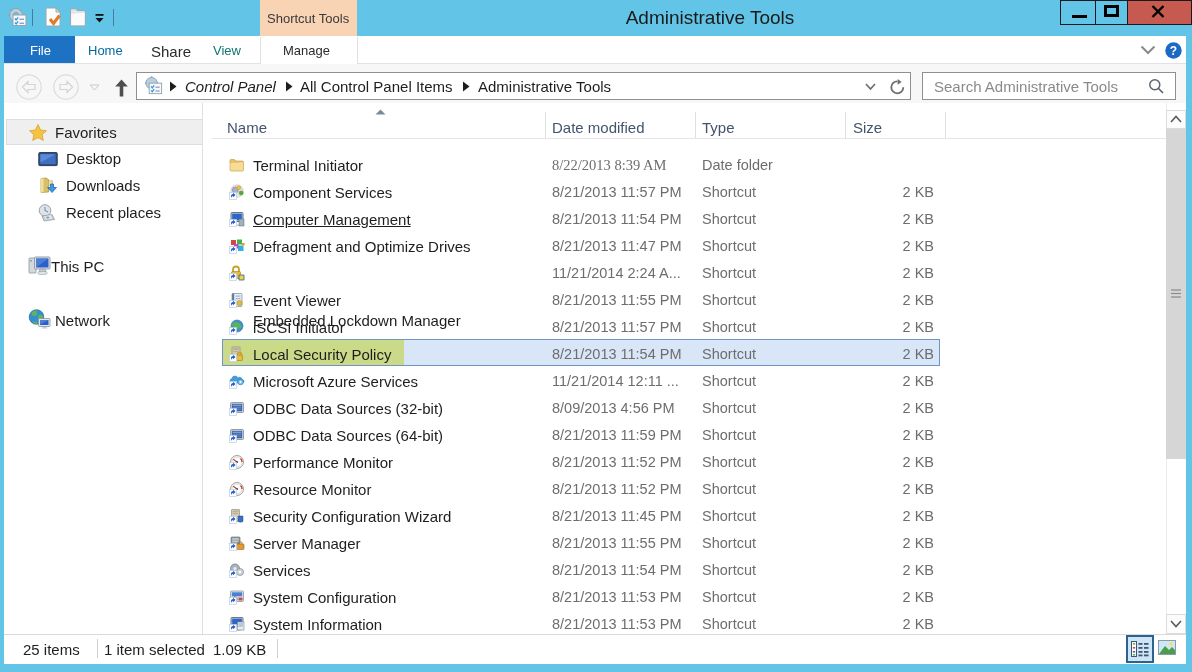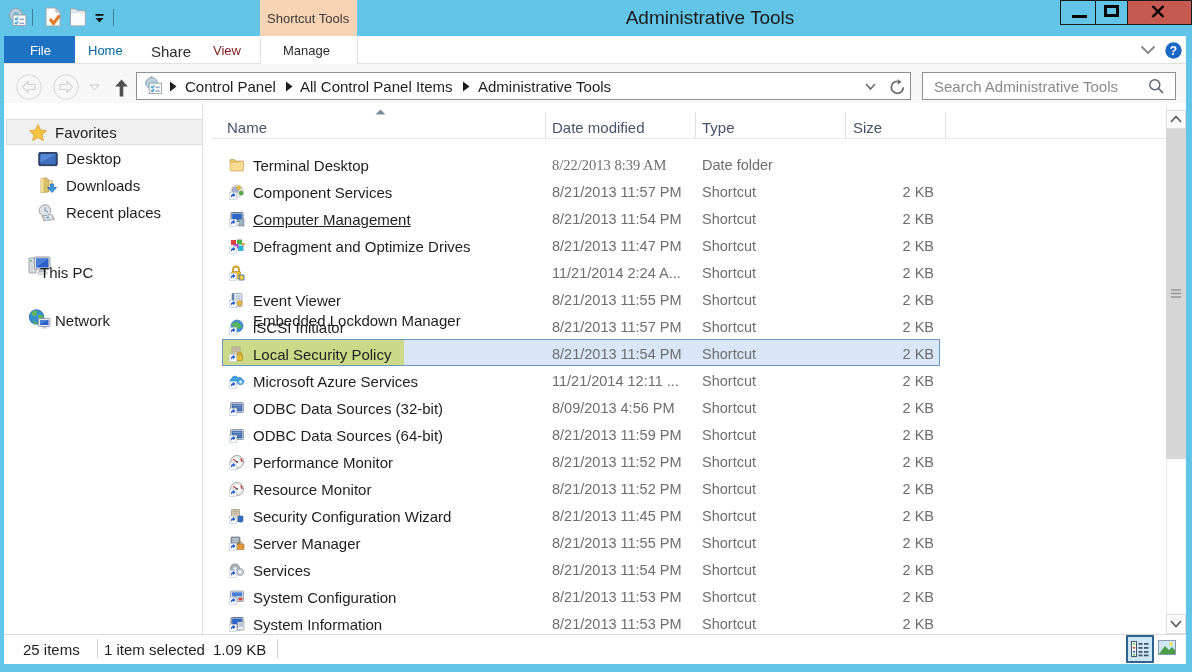--- a/index.html
+++ b/index.html
@@ -62,21 +62,21 @@
 <svg class="abs" style="left:1151px;top:5px;" width="14" height="13" viewBox="0 0 14 13">
     <path d="M1.5 1 L12.5 12 M12.5 1 L1.5 12" stroke="#000" stroke-width="2.4"></path>
   </svg>
 
 
 <div class="abs" style="left:4px;top:36px;width:1182px;height:28px;background:#fff;"></div>
 <div class="abs" style="left:4px;top:36px;width:71px;height:28px;background:#1d72c4;"></div>
 <div class="abs" style="left:30px;top:43px;font-size:13px;color:#fff;white-space:nowrap;">File</div>
 <div class="abs" style="left:88px;top:43px;font-size:13px;color:#0369a1;white-space:nowrap;">Home</div>
 <div class="abs" style="left:151px;top:43px;font-size:15px;color:#2b2b2b;white-space:nowrap;">Share</div>
-<div class="abs" style="left:213px;top:43px;font-size:13px;color:#7f1d1d;white-space:nowrap;">View</div>
+<div class="abs" style="left:213px;top:43px;font-size:13px;color:#0f766e;white-space:nowrap;">View</div>
 <div class="abs" style="left:283px;top:43px;font-size:13px;color:#2b2b2b;white-space:nowrap;">Manage</div>
 <div class="abs" style="left:260px;top:37px;width:1px;height:27px;background:#e0e0e0;"></div>
 <div class="abs" style="left:357px;top:37px;width:1px;height:27px;background:#e0e0e0;"></div>
 <div class="abs" style="left:4px;top:63px;width:256px;height:1px;background:#e2e2e2;"></div>
 <div class="abs" style="left:357px;top:63px;width:829px;height:1px;background:#e2e2e2;"></div>
 <svg class="abs" style="left:1140px;top:45px;" width="16" height="10" viewBox="0 0 16 10">
     <path d="M1.5 1.5 L8 8 L14.5 1.5" fill="none" stroke="#8a8a8a" stroke-width="2"></path>
   </svg>
 <circle></circle>
 <svg class="abs" style="left:1165px;top:42px;" width="17" height="17" viewBox="0 0 17 17">
@@ -111,21 +111,21 @@
     </g>
  <rect x="6.5" y="8" width="13" height="11" fill="#f6f8fa" stroke="#95a4ad" stroke-width="1"></rect>
  <path d="M8.5 11.5 l1.2 1.5 l2 -2.6" stroke="#2f9ad6" stroke-width="1.3" fill="none"></path>
  <path d="M8.5 15.5 l1.2 1.5 l2 -2.6" stroke="#2f9ad6" stroke-width="1.3" fill="none"></path>
  <rect x="13" y="11.6" width="4.5" height="1.3" fill="#8f9fc9"></rect>
  <rect x="13" y="15.6" width="4.5" height="1.3" fill="#8f9fc9"></rect>
 </svg>
 <svg class="abs" style="left:169px;top:81px;" width="8" height="11" viewBox="0 0 8 11">
     <path d="M1 0.5 L7.5 5.5 L1 10.5 Z" fill="#1e1e1e"></path>
   </svg>
-<div class="abs t15" style="left:185px;top:79px;">Control Panel</div>
+<div class="abs t15" style="left:185px;top:79px;font-style:italic;">Control Panel</div>
 <svg class="abs" style="left:285px;top:81px;" width="8" height="11" viewBox="0 0 8 11">
     <path d="M1 0.5 L7.5 5.5 L1 10.5 Z" fill="#1e1e1e"></path>
   </svg>
 <div class="abs t15" style="left:300px;top:79px;">All Control Panel Items</div>
 <svg class="abs" style="left:462px;top:81px;" width="8" height="11" viewBox="0 0 8 11">
     <path d="M1 0.5 L7.5 5.5 L1 10.5 Z" fill="#1e1e1e"></path>
   </svg>
 <div class="abs t15" style="left:478px;top:79px;">Administrative Tools</div>
 <svg class="abs" style="left:865px;top:83px;" width="11" height="8" viewBox="0 0 11 8">
     <path d="M1 1 L5.5 6 L10 1" fill="none" stroke="#6e6e6e" stroke-width="1.7"></path>
@@ -171,21 +171,21 @@
 <div class="abs t15" style="left:66px;top:205px;">Recent places</div>
 <svg class="abs" style="left:28px;top:256px;" width="23" height="20" viewBox="0 0 23 20">
  <rect x="1" y="2" width="7" height="15" rx="0.8" fill="#d5d9de" stroke="#8a949e" stroke-width="0.8"></rect>
  <rect x="2.2" y="4" width="1.6" height="1.6" fill="#5cb85c"></rect>
  <rect x="6.5" y="1" width="15.5" height="12" rx="1" fill="#dfe5ec" stroke="#8a949e" stroke-width="0.9"></rect>
  <rect x="8" y="2.5" width="12.5" height="9" fill="#2d5fc8"></rect>
  <path d="M8 2.5 L20.5 2.5 L8 11.5 Z" fill="#4a7fd8"></path>
  <path d="M12 13 L17 13 L18 16 L11 16 Z" fill="#c3cbd4" stroke="#8a949e" stroke-width="0.6"></path>
  <ellipse cx="14.5" cy="17" rx="5" ry="1.6" fill="#dfe3e8" stroke="#9aa4ae" stroke-width="0.6"></ellipse>
 </svg>
-<div class="abs t15" style="left:40px;top:259px;margin-top:6px;">This PC</div>
+<div class="abs t15" style="left:51px;top:259px;">This PC</div>
 <svg class="abs" style="left:28px;top:309px;" width="23" height="20" viewBox="0 0 23 20">
  <circle cx="8.5" cy="8" r="7.3" fill="#3590cf" stroke="#1f6090" stroke-width="0.7"></circle>
  <path d="M3.5 3.6 Q6 1.2 9 1.6 Q8 4 9.5 5.5 Q7 7.5 4.5 6.5 Q3.2 5.2 3.5 3.6 Z" fill="#63b459"></path>
  <path d="M10.5 6 Q13.5 5 15.3 7.2 Q15.5 10 13 11.5 Q10.5 10.5 10.2 8.5 Z" fill="#63b459"></path>
  <path d="M4 11.5 Q6.5 13.5 9 13 Q9.5 14.5 8.5 15.2 Q5.5 14.5 4 11.5 Z" fill="#63b459"></path>
  <rect x="10.5" y="9.5" width="11.5" height="8" rx="0.8" fill="#e0e6ec" stroke="#8a949e" stroke-width="0.8"></rect>
  <rect x="12" y="11" width="8.5" height="5" fill="#2d5fc8"></rect>
  <path d="M12 11 L20.5 11 L12 15.5 Z" fill="#4a7fd8"></path>
  <path d="M14.5 18 L18.5 18 L19.5 19.5 L13.5 19.5 Z" fill="#c3cbd4"></path>
 </svg>
@@ -206,21 +206,21 @@
 <div class="abs" style="left:212px;top:138px;width:954px;height:1px;background:#e6e6e6;"></div>
 
 
 <div class="abs" style="left:222px;top:339px;width:718px;height:27px;background:#d8e6f8;border:1px solid #6d96c5;box-sizing:border-box;"></div>
 <div class="abs" style="left:223px;top:340px;width:181px;height:25px;background:#cbda88;"></div>
 
 <div class="abs" style="left:229px;top:157.0px;width:16px;height:16px;"><svg width="16" height="16" viewBox="0 0 16 16">
       <path d="M1 3.5 Q1 2.5 2 2.5 L5.5 2.5 L7 4 L13.5 4 Q14.5 4 14.5 5 L14.5 13 Q14.5 14 13.5 14 L2 14 Q1 14 1 13 Z" fill="#e7c06a" stroke="#bd954a" stroke-width="0.6"></path>
       <path d="M1.3 6.2 L14.2 5.2 L14.2 13.6 L1.3 13.6 Z" fill="#f7dc93"></path>
     </svg></div>
-<div class="abs t15" style="left:253px;top:157.5px;">Terminal Desktop</div>
+<div class="abs t15" style="left:253px;top:157.5px;">Terminal Initiator</div>
 <div class="abs t15 gray" style="left:552px;top:157.5px;font-family:Liberation Serif, serif;">8/22/2013 8:39 AM</div>
 <div class="abs t15 gray" style="left:702px;top:157.5px;">Date folder</div>
 <div class="abs" style="left:229px;top:184.0px;width:16px;height:16px;"><svg width="16" height="16" viewBox="0 0 16 16">
       <circle cx="8" cy="7" r="6.2" fill="#e9e6df" stroke="#b7b3a7" stroke-width="0.5"></circle>
       <circle cx="6.3" cy="6" r="3" fill="#a8b0cc" stroke="#7a84a8" stroke-width="0.6"></circle>
       <circle cx="9.8" cy="3.8" r="2" fill="#e8c23e" stroke="#b8922a" stroke-width="0.4"></circle>
       <circle cx="12.2" cy="9" r="2.1" fill="#4fae3a" stroke="#357d24" stroke-width="0.4"></circle>
       <rect x="0.5" y="8.5" width="7" height="7" fill="#fff" stroke="#b9cede" stroke-width="0.7"></rect>
       <path d="M2 14 L2 11.5 Q2.2 10 4 10 L4 8.7 L6.6 11 L4 13.3 L4 12 Q2.8 12 2 14 Z" fill="#2a5fd0"></path>
     </svg></div>

